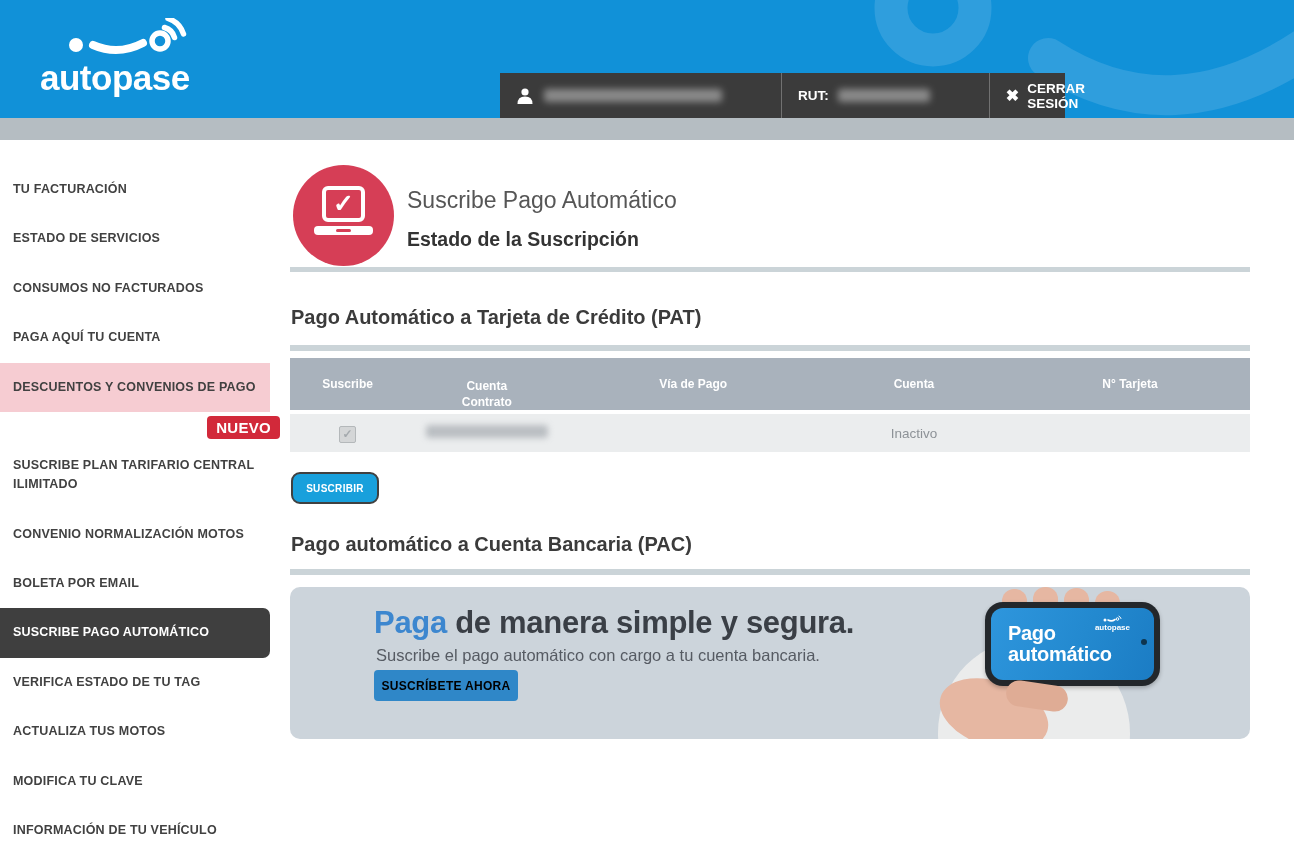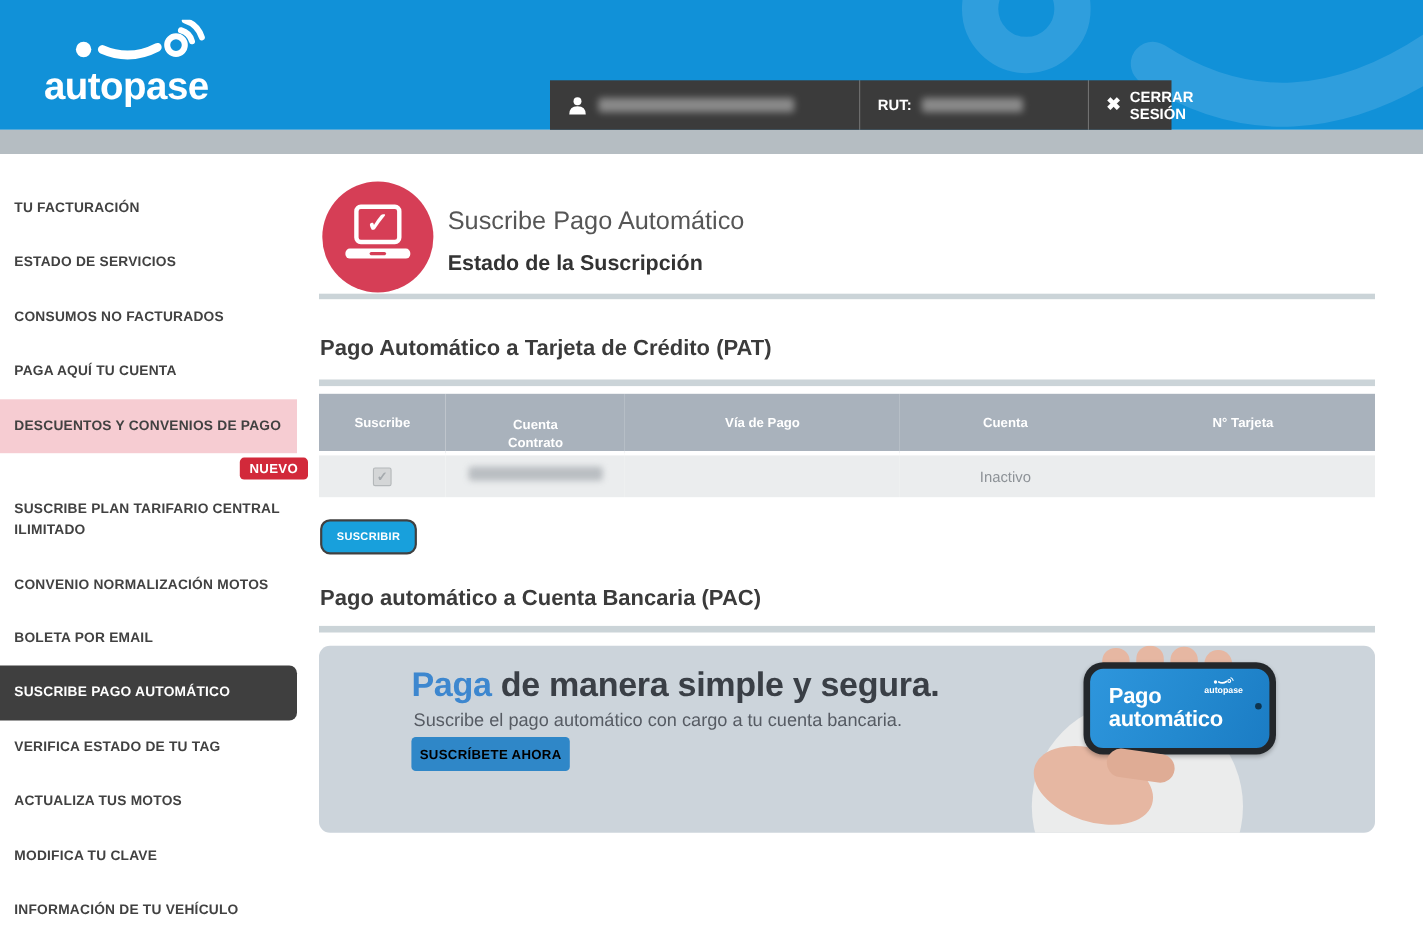--- a/index.html
+++ b/index.html
@@ -54,21 +54,21 @@
     font-size:12.5px; font-weight:bold; color:#414141;
     letter-spacing:0.2px; line-height:1.55; cursor:pointer;
   }
   .side-item.highlighted { background:#f6ccd2; }
   .side-item.active {
     background:#3f3f3f; color:#ffffff; border-radius:0 7px 7px 0;
   }
   .badge-row { text-align:right; padding:4px 0 2px 0; margin-right:-10px; }
   .badge {
     display:inline-block; background:#d2293a; color:#fff;
-    font-size:12px; font-weight:bold; letter-spacing:0.3px;
+    font-size:15px; font-weight:bold; letter-spacing:0.3px;
     padding:3px 9px; border-radius:4px;
   }
 
   
   .main { position:absolute; left:290px; top:165px; width:960px; height:620px; z-index:2; }
 
   .page-head-icon {
     position:absolute; left:3px; top:0; width:101px; height:101px;
     border-radius:50%; background:#d63e56;
   }
@@ -140,21 +140,21 @@
   
   .btn-suscribir {
     position:absolute; left:1px; top:307px; width:88px; height:32px;
     background:#18a0dc; color:#fff; font-family:"Liberation Sans",sans-serif;
     font-size:10px; font-weight:bold; letter-spacing:0.3px;
     border:2px solid #404040; border-radius:9px; cursor:pointer;
   }
 
   
   .banner {
-    position:absolute; left:0; top:422px; width:960px; height:170px;
+    position:absolute; left:0; top:422px; width:960px; height:152px;
     background:#ccd4db; border-radius:10px; overflow:hidden;
   }
   .banner-title {
     position:absolute; left:84px; top:18px;
     font-size:31px; font-weight:bold; color:#3a3f46; letter-spacing:-0.3px;
   }
   .banner-title .hl { color:#3d87cf; }
   .banner-sub {
     position:absolute; left:86px; top:59px;
     font-size:16.5px; color:#565b63;

